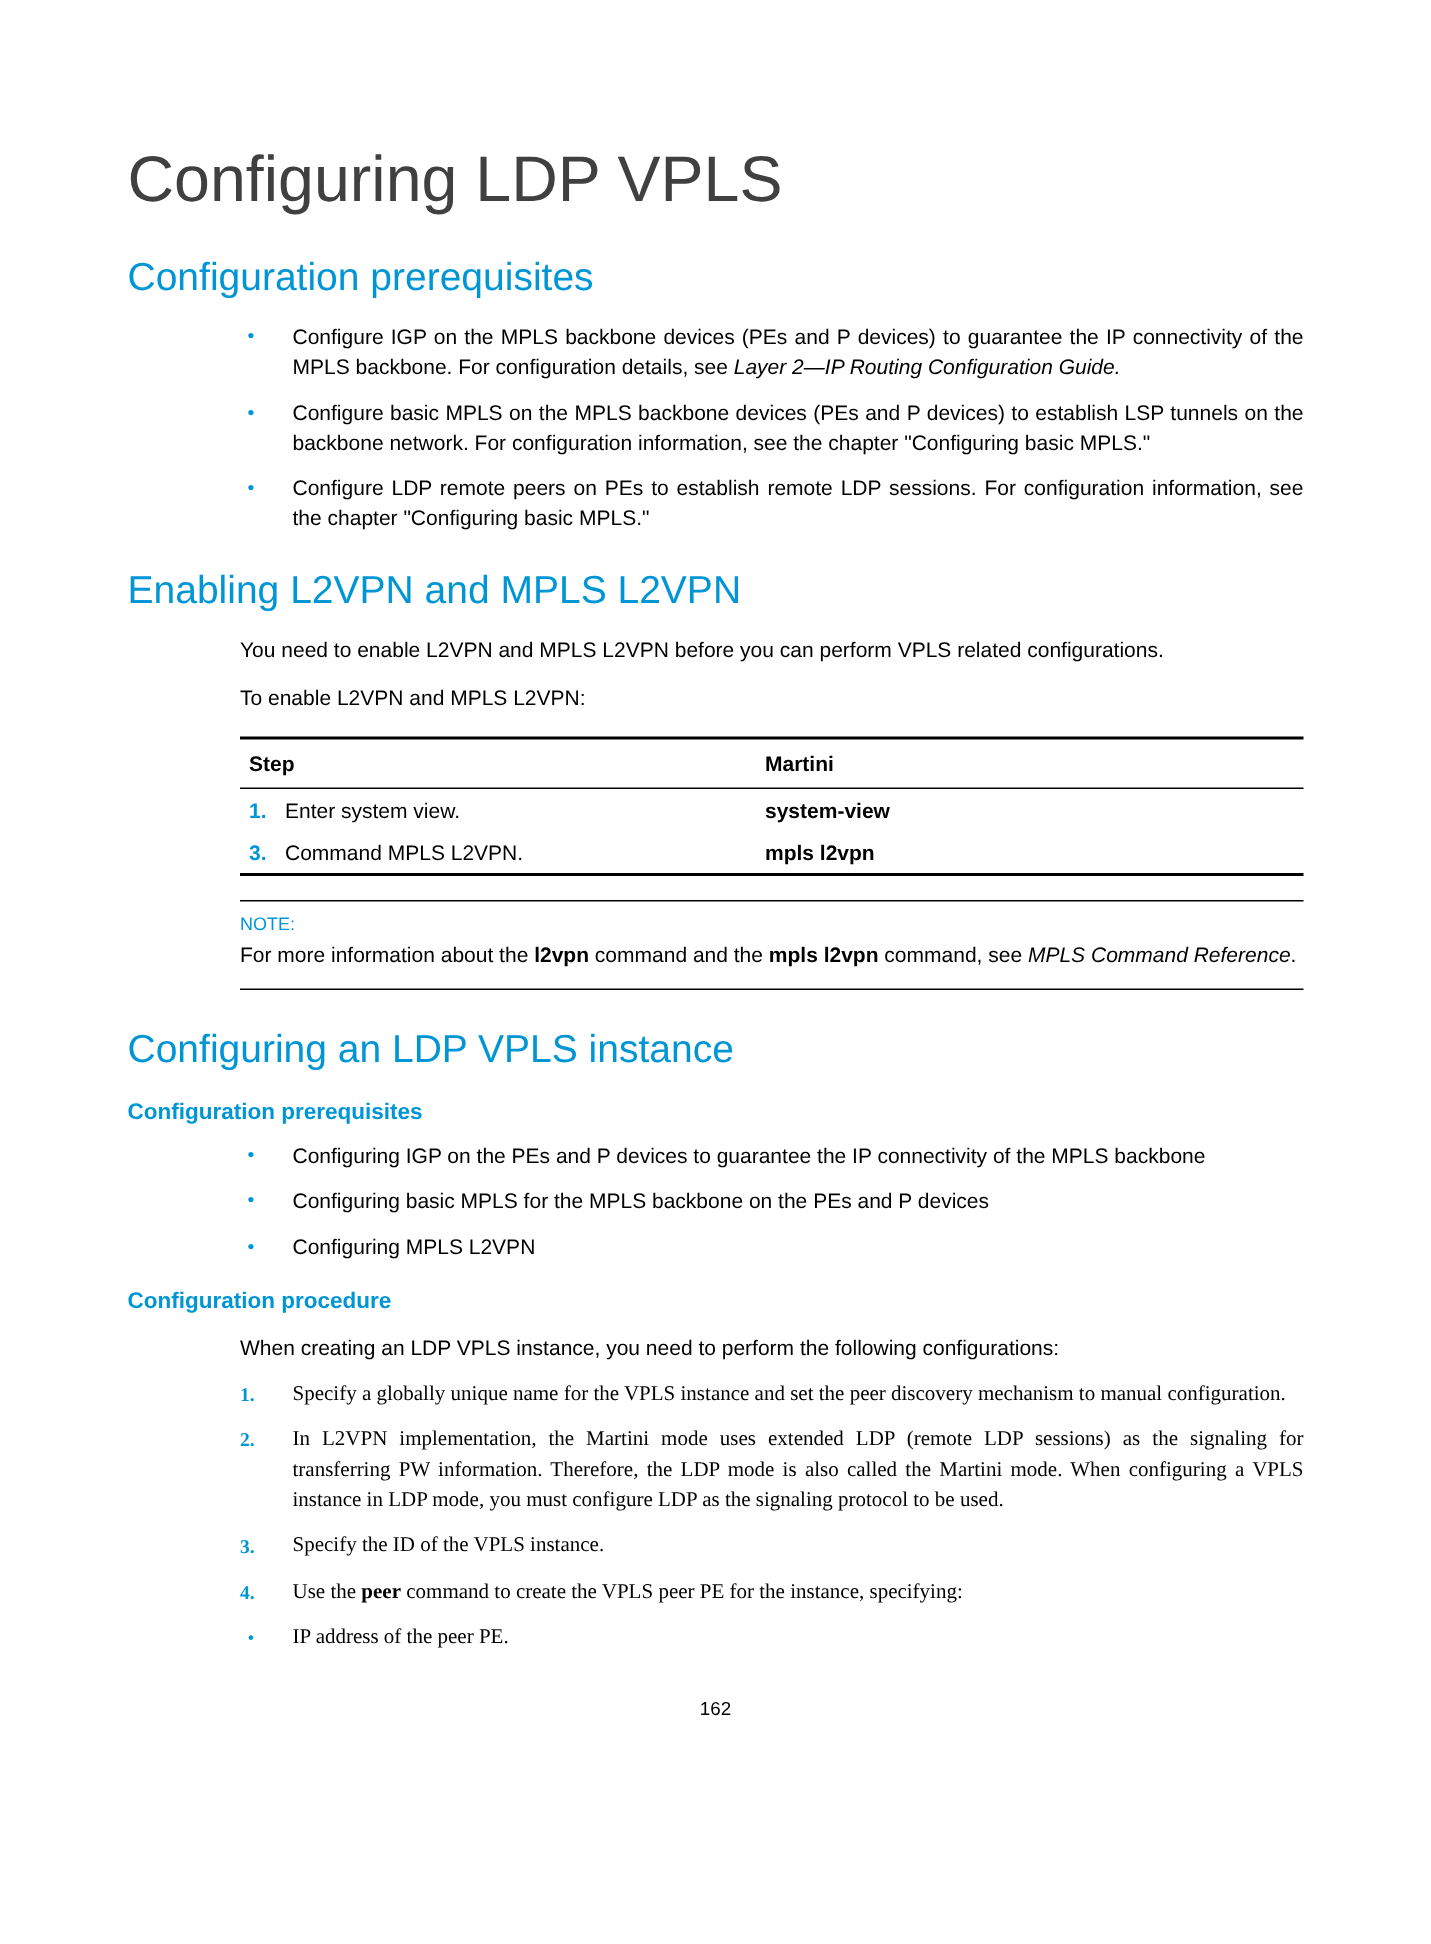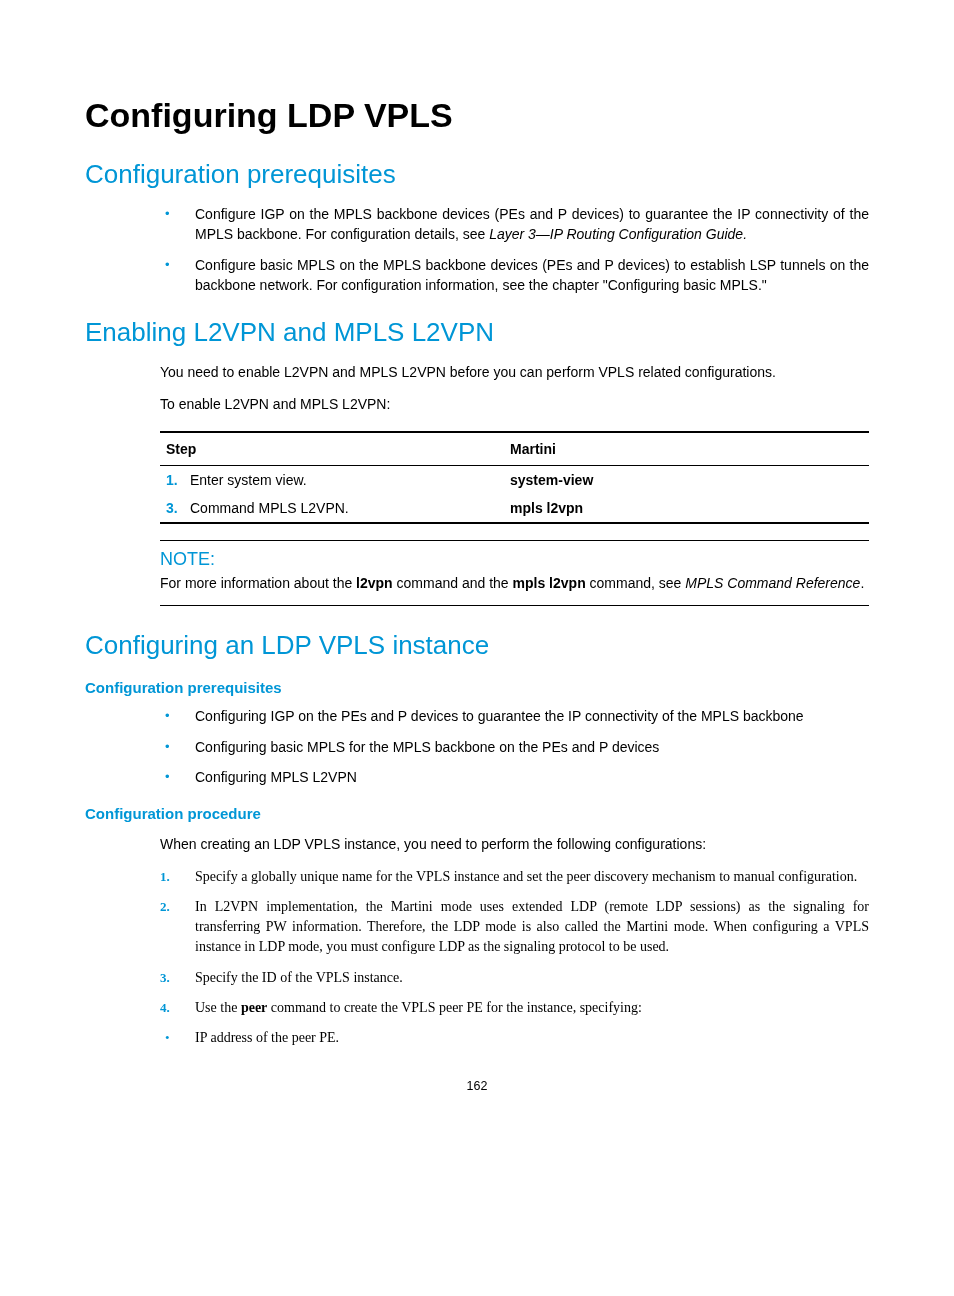--- a/index.html
+++ b/index.html
@@ -9,23 +9,23 @@
     background: #fff;
     color: #000;
     font-size: 14px;
   }
   .page {
     width: 954px;
     box-sizing: border-box;
     padding: 96px 85px 60px 85px;
   }
   h1 {
-    color: #000000;
-    font-weight: bold;
-    font-size: 34px;
+    color: #404040;
+    font-weight: normal;
+    font-size: 43px;
     margin: 0 0 24px 0;
   }
   h2 {
     color: #0096d6;
     font-weight: normal;
     font-size: 26px;
     margin: 22px 0 14px 0;
   }
   h3 {
     color: #0096d6;
@@ -119,21 +119,21 @@
   }
   .note-block {
     margin-left: 75px;
     border-top: 1px solid #000;
     border-bottom: 1px solid #000;
     padding: 8px 0 12px 0;
     margin-bottom: 24px;
   }
   .note-label {
     color: #0096d6;
-    font-size: 18px;
+    font-size: 12px;
     margin: 0 0 4px 0;
   }
   .note-text {
     margin: 0;
     line-height: 1.4;
   }
   .italic { font-style: italic; }
   .bold { font-weight: bold; }
   .page-number {
     text-align: center;
@@ -144,22 +144,23 @@
 </style>
 </head>
 <body>
 
 <div class="page">
 
   <h1>Configuring LDP VPLS</h1>
 
   <h2>Configuration prerequisites</h2>
   <ul class="bullet-list">
-    <li><span>Configure IGP on the MPLS backbone devices (PEs and P devices) to guarantee the IP connectivity of the MPLS backbone. For configuration details, see </span><span class="italic">Layer 3—IP Routing Configuration Guide.</span></li>
+    <li><span>Configure IGP on the MPLS backbone devices (PEs and P devices) to guarantee the IP connectivity of the MPLS backbone. For configuration details, see </span><span class="italic">Layer 2—IP Routing Configuration Guide.</span></li>
     <li>Configure basic MPLS on the MPLS backbone devices (PEs and P devices) to establish LSP tunnels on the backbone network. For configuration information, see the chapter "Configuring basic MPLS."</li>
+    <li>Configure LDP remote peers on PEs to establish remote LDP sessions. For configuration information, see the chapter "Configuring basic MPLS."</li>
   </ul>
 
   <h2>Enabling L2VPN and MPLS L2VPN</h2>
   <p class="body-text">You need to enable L2VPN and MPLS L2VPN before you can perform VPLS related configurations.</p>
   <p class="body-text">To enable L2VPN and MPLS L2VPN:</p>
 
   <table>
     <thead>
       <tr>
         <th class="step-col">Step</th>

